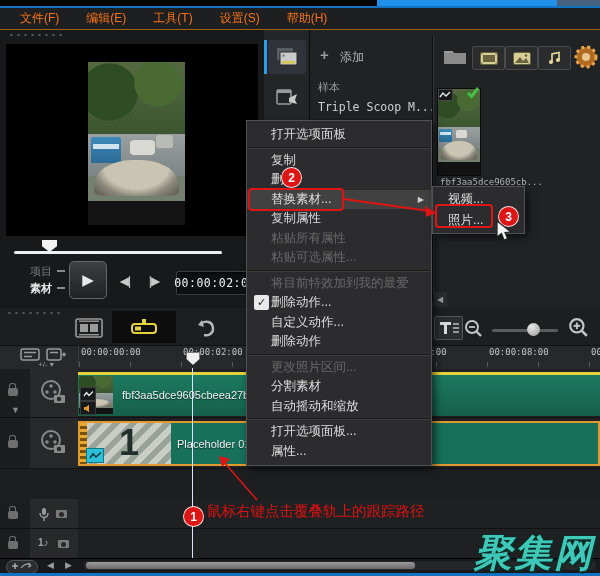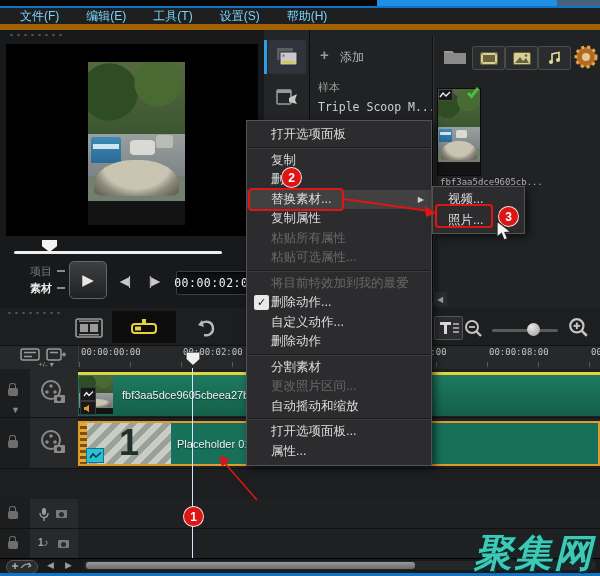--- a/index.html
+++ b/index.html
@@ -7,23 +7,23 @@
        font-family:"Liberation Sans","DejaVu Sans",sans-serif;-webkit-font-smoothing:antialiased;}
   .abs{position:absolute;}
 
   
   .top-strip{left:0;top:0;width:600px;height:6px;background:#060606;}
   .seg-blue{left:377px;top:0;width:180px;height:6px;background:#1f8fe8;}
   .seg-gray{left:557px;top:0;width:43px;height:6px;background:#47627c;}
   .blue-line{left:0;top:6px;width:600px;height:2px;background:#1273c2;}
 
   
-  .menubar{left:0;top:8px;width:600px;height:22px;background:#1d1f21;border-bottom:6px solid #a16207;
+  .menubar{left:0;top:8px;width:600px;height:22px;background:#1d1f21;border-bottom:1px solid #a16207;
            display:flex;align-items:center;gap:27px;padding-left:20px;box-sizing:border-box;
-           color:#7dd3fc;font-size:12px;}
+           color:#f97316;font-size:12px;}
   .menubar span{cursor:default;}
 
   
   .preview-panel{left:0;top:30px;width:264px;height:278px;background:#17191b;border-right:1px solid #000;}
   .grip{height:4px;background-image:radial-gradient(circle,#565656 1px,transparent 1.3px);
         background-size:7px 4px;background-repeat:repeat-x;}
   .video-black{left:6px;top:44px;width:252px;height:192px;background:#000;}
   .scene{position:absolute;overflow:hidden;background:#74806f;}
   .sc-trees{position:absolute;left:0;top:0;right:0;height:46%;
     background:radial-gradient(circle at 72% 28%,#4a6a33 0 26%,transparent 27%),
@@ -506,22 +506,22 @@
     <div class="cm-item disabled"><span>粘贴可选属性...</span></div>
     <div class="cm-sep"></div>
     <div class="cm-item disabled"><span>将目前特效加到我的最爱</span></div>
     <div class="cm-item">
       <span class="cm-check">✓</span>
       <span>删除动作...</span>
     </div>
     <div class="cm-item"><span>自定义动作...</span></div>
     <div class="cm-item"><span>删除动作</span></div>
     <div class="cm-sep"></div>
+    <div class="cm-item disabled"><span>更改照片区间...</span></div>
     <div class="cm-item"><span>分割素材</span></div>
-    <div class="cm-item disabled"><span>更改照片区间...</span></div>
     <div class="cm-item"><span>自动摇动和缩放</span></div>
     <div class="cm-sep"></div>
     <div class="cm-item"><span>打开选项面板...</span></div>
     <div class="cm-item"><span>属性...</span></div>
   </div>
 
   <div class="abs submenu">
     <div class="sm-item">视频...</div>
     <div class="sm-item">照片...</div>
   </div>
@@ -530,17 +530,18 @@
     <line x1="344" y1="199" x2="429" y2="211" stroke="#dd1515" stroke-width="2"></line>
     <polygon points="436,213 425,206 426,217" fill="#dd1515"></polygon>
     <line x1="257" y1="500" x2="223" y2="461" stroke="#dd1515" stroke-width="1.6"></line>
     <polygon points="219,456 230,459 222,467" fill="#dd1515"></polygon>
   </svg>
   <div class="abs anno red-box" style="left:248px;top:188px;width:96px;height:23px;"></div>
   <div class="abs anno red-box" style="left:435px;top:204px;width:58px;height:24px;"></div>
   <div class="abs anno step-circle" style="left:281px;top:167px;">2</div>
   <div class="abs anno step-circle" style="left:498px;top:206px;">3</div>
   <div class="abs anno step-circle" style="left:183px;top:506px;">1</div>
+  <div class="abs anno anno-note" style="left:207px;top:502px;">鼠标右键点击覆叠轨上的跟踪路径</div>
   <svg class="abs anno" style="left:496px;top:220px;" width="16" height="22" viewBox="0 0 16 22">
     <path d="M1 1 L1 17 L5.5 13.5 L8 20 L11.5 18.5 L9 12.5 L15 12 Z" fill="#f5f5f5" stroke="#222" stroke-width="1.2"></path>
   </svg>
 
 </div>
 
 </body></html>

